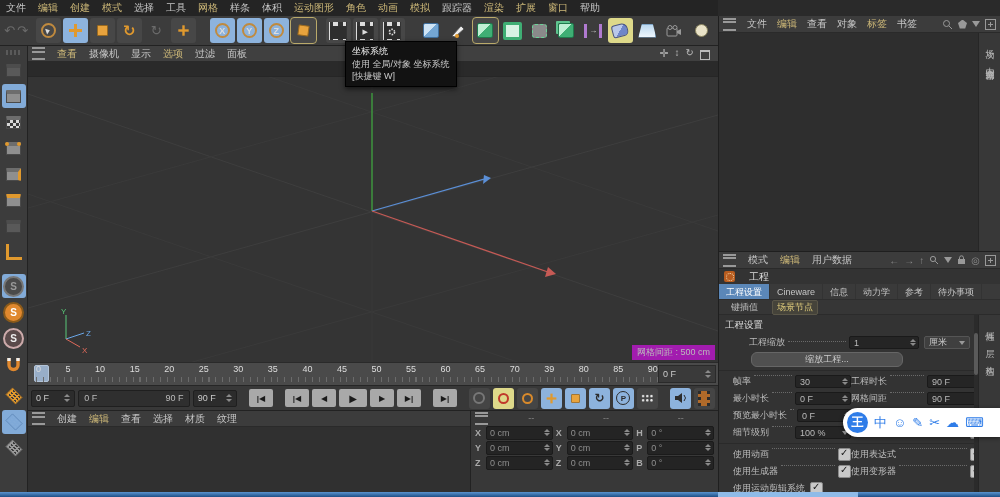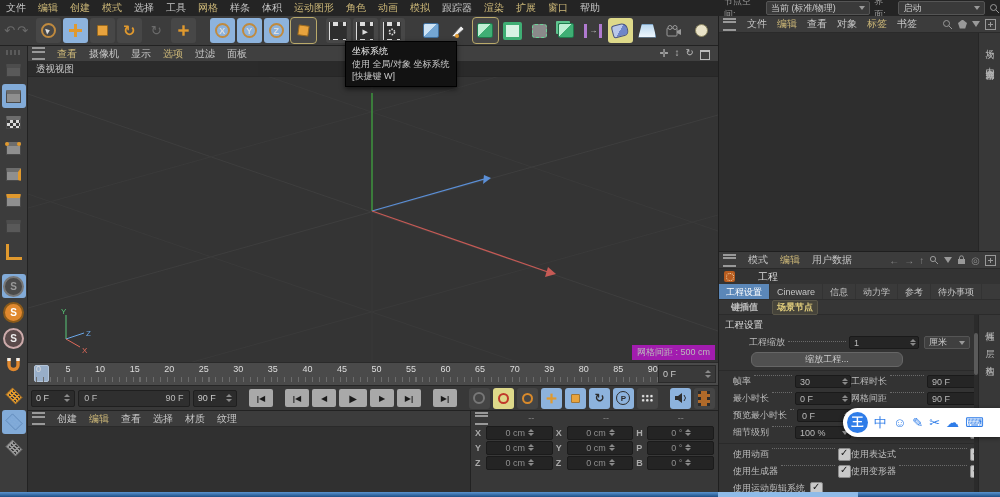--- a/index.html
+++ b/index.html
@@ -105,47 +105,47 @@
   .film{width:12px;height:15px;background:#b06a2a;border-left:3px dotted #2c2c2c;border-right:3px dotted #2c2c2c;box-sizing:border-box;}
 
   
   .materials{left:28px;top:410px;width:442px;height:82px;background:#303030;border-top:1px solid #222;box-sizing:border-box;}
   .pmenubar{height:15px;background:#3c3c3c;border-bottom:1px solid #2a2a2a;display:flex;align-items:center;font-size:9.5px;}
   .coords{left:470px;top:410px;width:248px;height:82px;background:#383838;border-top:1px solid #222;border-left:1px solid #222;box-sizing:border-box;font-size:9px;}
   .chead{height:14px;display:flex;align-items:center;color:#888;}
   .chead span{flex:1;text-align:center;}
   .crow{display:flex;align-items:center;height:15px;padding:0 4px;gap:3px;}
   .cl{width:8px;color:#aaa;font-weight:bold;flex:0 0 auto;}
-  .cin{flex:1;height:12px;background:#242424;border:1px solid #1b1b1b;border-radius:2px;display:flex;align-items:center;justify-content:center;padding:0 2px 0 3px;color:#8f8f8f;min-width:0;}
+  .cin{flex:1;height:12px;background:#242424;border:1px solid #1b1b1b;border-radius:2px;display:flex;align-items:center;justify-content:space-between;padding:0 2px 0 3px;color:#8f8f8f;min-width:0;}
   .cfoot{display:flex;align-items:center;gap:6px;padding:2px 6px;}
   .cdd{flex:1;height:13px;background:#454545;border:1px solid #2a2a2a;border-radius:2px;display:flex;align-items:center;justify-content:space-between;padding:0 4px;color:#bbb;}
   .capply{flex:1;height:13px;background:#4a4a4a;border:1px solid #2a2a2a;border-radius:2px;display:flex;align-items:center;justify-content:center;color:#ccc;}
 
   .bluestrip{left:0;top:492px;width:1000px;height:5px;background:linear-gradient(#5a93cf,#1d4f86);}
   .bluethumb{position:absolute;left:718px;top:0;width:140px;height:5px;background:#8fbbe8;}
 
   
   .rightpanel{left:718px;top:16px;width:282px;height:476px;background:#333;border-left:1px solid #1f1f1f;box-sizing:border-box;}
   .ombar{height:16px;background:#3c3c3c;border-bottom:1px solid #2a2a2a;display:flex;align-items:center;font-size:9.5px;}
   .ombar .mi{padding:0 5px;line-height:16px;}
   .ricons{margin-left:auto;display:flex;align-items:center;gap:5px;padding-right:4px;}
   .ombody{display:flex;height:218px;}
   .omtree{flex:1;background:#2e2e2e;}
   .vstrip{width:22px;background:#383838;border-left:1px solid #262626;display:flex;flex-direction:column;align-items:center;padding-top:4px;box-sizing:border-box;}
   .vtab{writing-mode:vertical-rl;font-size:9px;color:#b5b5b5;padding:5px 0;margin-bottom:6px;letter-spacing:1px;}
   .attrbar{height:16px;background:#3c3c3c;border-top:1px solid #1f1f1f;border-bottom:1px solid #2a2a2a;display:flex;align-items:center;font-size:9.5px;}
   .navg{color:#8a8a8a;font-size:10px;}
-  .titlerow{height:15px;display:flex;align-items:center;gap:23px;padding-left:5px;font-size:10px;color:#ddd;background:#333;}
+  .titlerow{height:15px;display:flex;align-items:center;gap:14px;padding-left:5px;font-size:10px;color:#ddd;background:#333;}
   .gearsq{width:11px;height:11px;background:#b85c1f;border-radius:2px;display:flex;align-items:center;justify-content:center;}
   .gearsq i{width:6px;height:6px;border:1.5px dotted #f2d9b0;border-radius:50%;}
   .tabsrow{display:flex;height:15px;background:#3a3a3a;border-bottom:1px solid #2e2e2e;font-size:9px;}
   .atab{padding:1px 7px 0;color:#c5c5c5;display:flex;align-items:center;border-right:1px solid #333;}
   .atab.on{background:#5b87b8;color:#fff;}
   .subtabs{display:flex;height:14px;background:#363636;border-bottom:1px solid #2b2b2b;font-size:9px;padding-left:8px;gap:10px;align-items:center;}
-  .stab{color:#bdbdbd;padding:0 4px;font-weight:bold;}
+  .stab{color:#bdbdbd;padding:0 4px;}
   .stab.on{color:#e3cf7d;background:#45433a;border:1px solid #5a5648;border-radius:2px;}
   .attrbody{position:relative;display:flex;height:calc(100% - 16px - 15px - 15px - 14px - 16px);}
   .fields{flex:1;overflow:hidden;padding-top:2px;}
   .asec{font-size:9.5px;color:#ddd;padding:2px 6px;}
   .frow{display:flex;align-items:center;height:17px;padding:0 4px 0 14px;font-size:9px;}
   .flab{color:#bdbdbd;white-space:nowrap;flex:0 0 auto;}
   .ldr{flex:1;border-bottom:1px dotted #6a6a6a;margin:0 3px 3px;min-width:4px;}
   .vb{height:13px;background:#252525;border:1px solid #1a1a1a;border-radius:2px;display:flex;align-items:center;justify-content:space-between;padding:0 2px 0 4px;color:#bbb;box-sizing:border-box;flex:0 0 auto;}
   .spn{display:flex;flex-direction:column;gap:1.5px;margin-left:3px;}
   .up{width:0;height:0;border-left:3px solid transparent;border-right:3px solid transparent;border-bottom:3px solid #8a8a8a;}
@@ -186,36 +186,20 @@
     <span class="mi acc">角色</span>
     <span class="mi acc">动画</span>
     <span class="mi acc">模拟</span>
     <span class="mi">跟踪器</span>
     <span class="mi acc">渲染</span>
     <span class="mi acc">扩展</span>
     <span class="mi acc">窗口</span>
     <span class="mi">帮助</span>
   </div>
 
-  <div class="abs nodebar f">
-    <span style="padding-left:6px;color:#999">节点空间:</span>
-    <span class="ndd" style="width:96px">
-        <span>当前 (标准/物理)</span>
-        <i class="car"></i>
-      </span>
-    <span style="color:#999">界面:</span>
-    <span class="ndd" style="width:78px">
-        <span>启动</span>
-        <i class="car"></i>
-      </span>
-    <svg width="11" height="11">
-        <circle cx="4.5" cy="4.5" r="3" fill="none" stroke="#999"></circle>
-        <line x1="7" y1="7" x2="10" y2="10" stroke="#999"></line>
-      </svg>
-  </div>
 
   <div class="abs toolbar">
     <span class="glyph dimg">↶</span>
     <span class="glyph dimg" style="margin-right:6px">↷</span>
     <div class="ttile btn">
         <span class="oring">
           <i class="cursorarrow"></i>
         </span>
       </div>
     <div class="ttile act">
@@ -380,21 +364,20 @@
     <span class="mi acc">选项</span>
     <span class="mi">过滤</span>
     <span class="mi">面板</span>
     <span class="vctrl">
       <span style="font-size:11px">✛</span>
       <span>↕</span>
       <span>↻</span>
       <span class="maximize" style="margin-top:3px"></span>
     </span>
   </div>
-  <div class="abs vlabelbar">透视视图</div>
 
   <div class="abs canvas">
     <svg width="690" height="286">
       <line x1="0" y1="231" x2="690" y2="38" stroke="#3e3e3e"></line>
       <line x1="0" y1="17" x2="690" y2="254" stroke="#3e3e3e"></line>
       <line x1="0" y1="331" x2="690" y2="138" stroke="#3a3a3a"></line>
       <line x1="0" y1="131" x2="690" y2="-62" stroke="#3a3a3a"></line>
       <line x1="0" y1="-83" x2="690" y2="154" stroke="#3a3a3a"></line>
       <line x1="0" y1="117" x2="690" y2="354" stroke="#3a3a3a"></line>
       <line x1="344" y1="0" x2="344" y2="286" stroke="#393939"></line>

